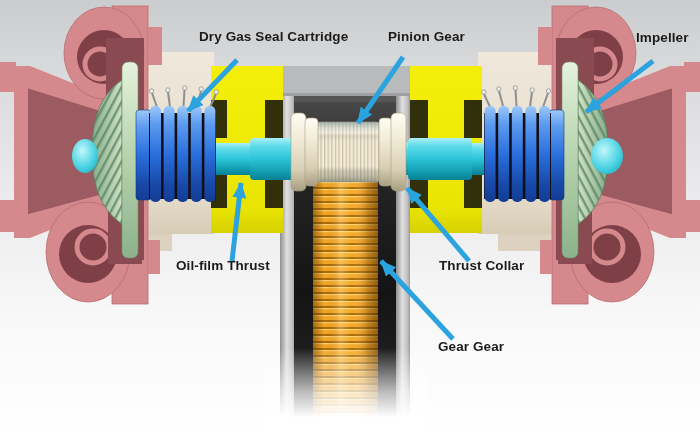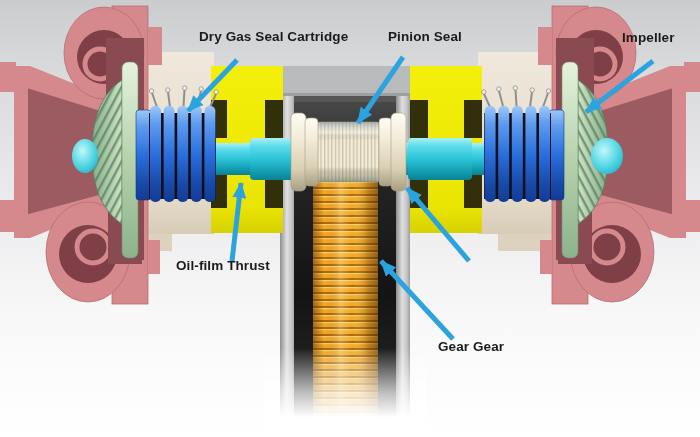--- a/index.html
+++ b/index.html
@@ -238,18 +238,19 @@
     <path d="M237,60 L188,111" marker-end="url(#ah)"></path>
     <path d="M403,57 L358,123" marker-end="url(#ah)"></path>
     <path d="M653,61 L586,112" marker-end="url(#ah)"></path>
     <path d="M232,261 L241,183" marker-end="url(#ah)"></path>
     <path d="M469,261 L407,188" marker-end="url(#ah)"></path>
     <path d="M453,339 L381,261" marker-end="url(#ah)"></path>
   </g>
 </svg>
 
 <div class="lbl" style="left:199px;top:30px">Dry Gas Seal Cartridge</div>
-<div class="lbl" style="left:388px;top:30px">Pinion Seal</div>
-<div class="lbl" style="left:622px;top:31px">Impeller</div>
+<div class="lbl" style="left:388px;top:30px">Pinion Gear</div>
+<div class="lbl" style="left:636px;top:31px">Impeller</div>
 <div class="lbl" style="left:176px;top:259px">Oil-film Thrust</div>
+<div class="lbl" style="left:439px;top:259px">Thrust Collar</div>
 <div class="lbl" style="left:438px;top:340px">Gear Gear</div>
 
 </div>
 
 </body></html>

